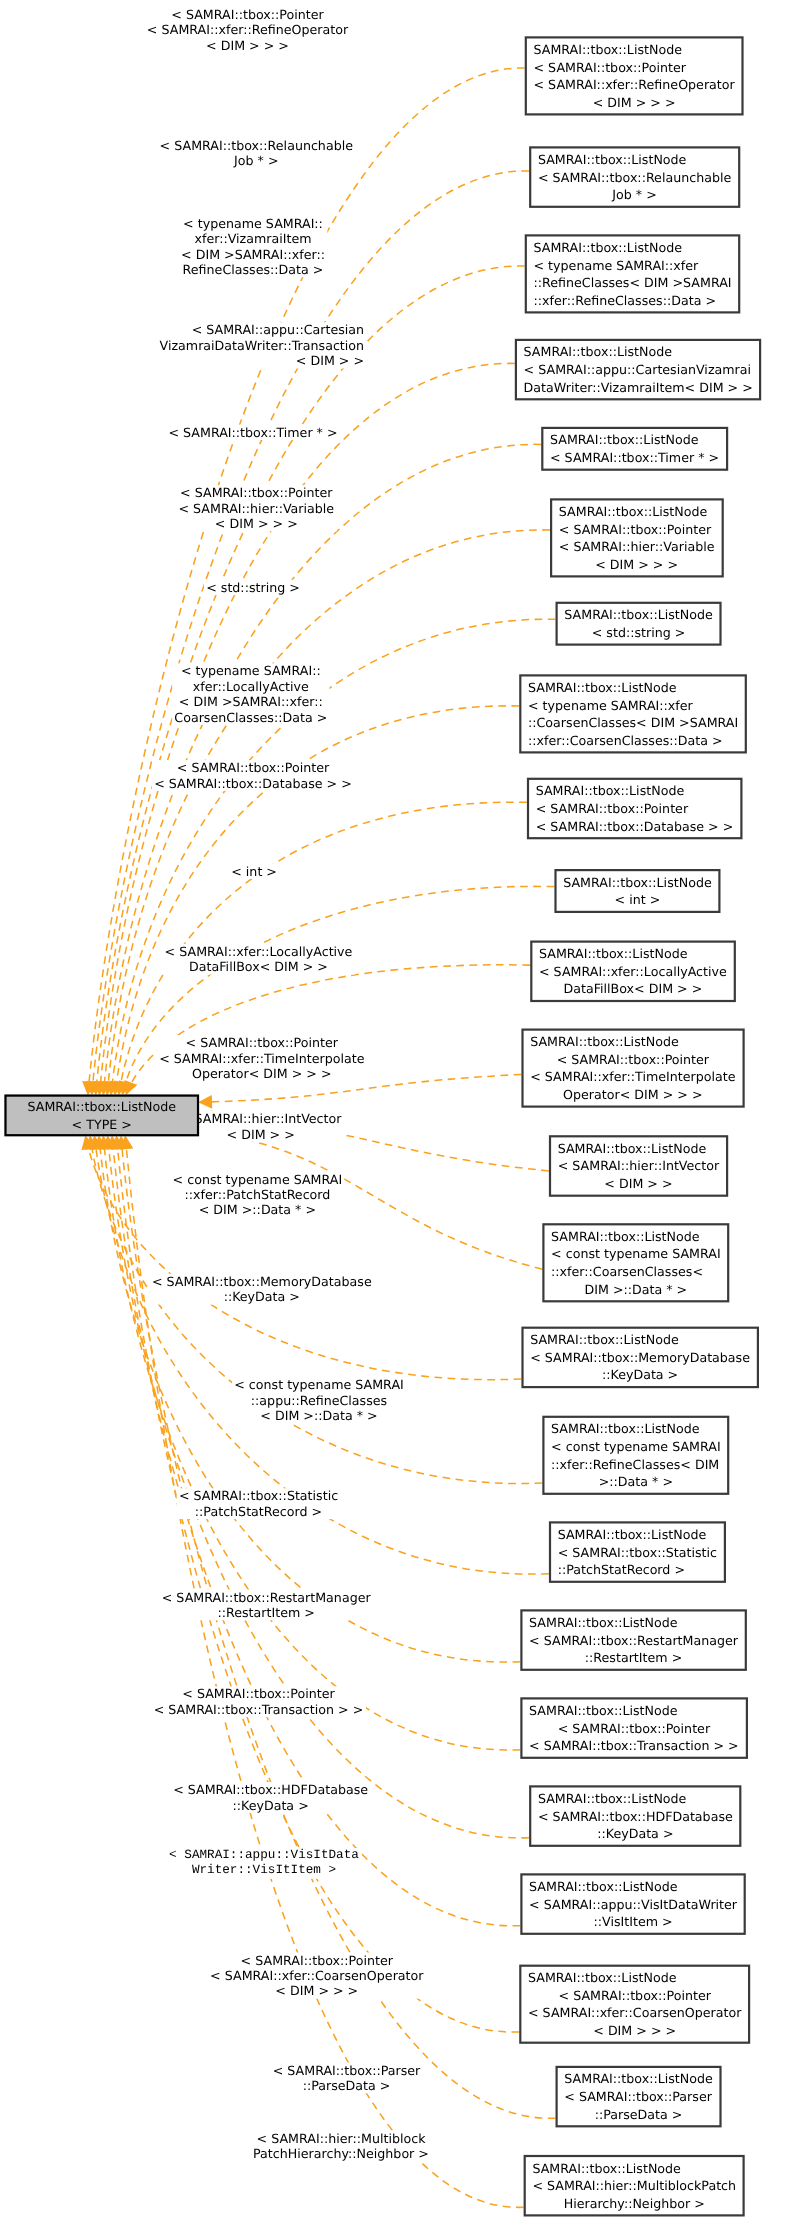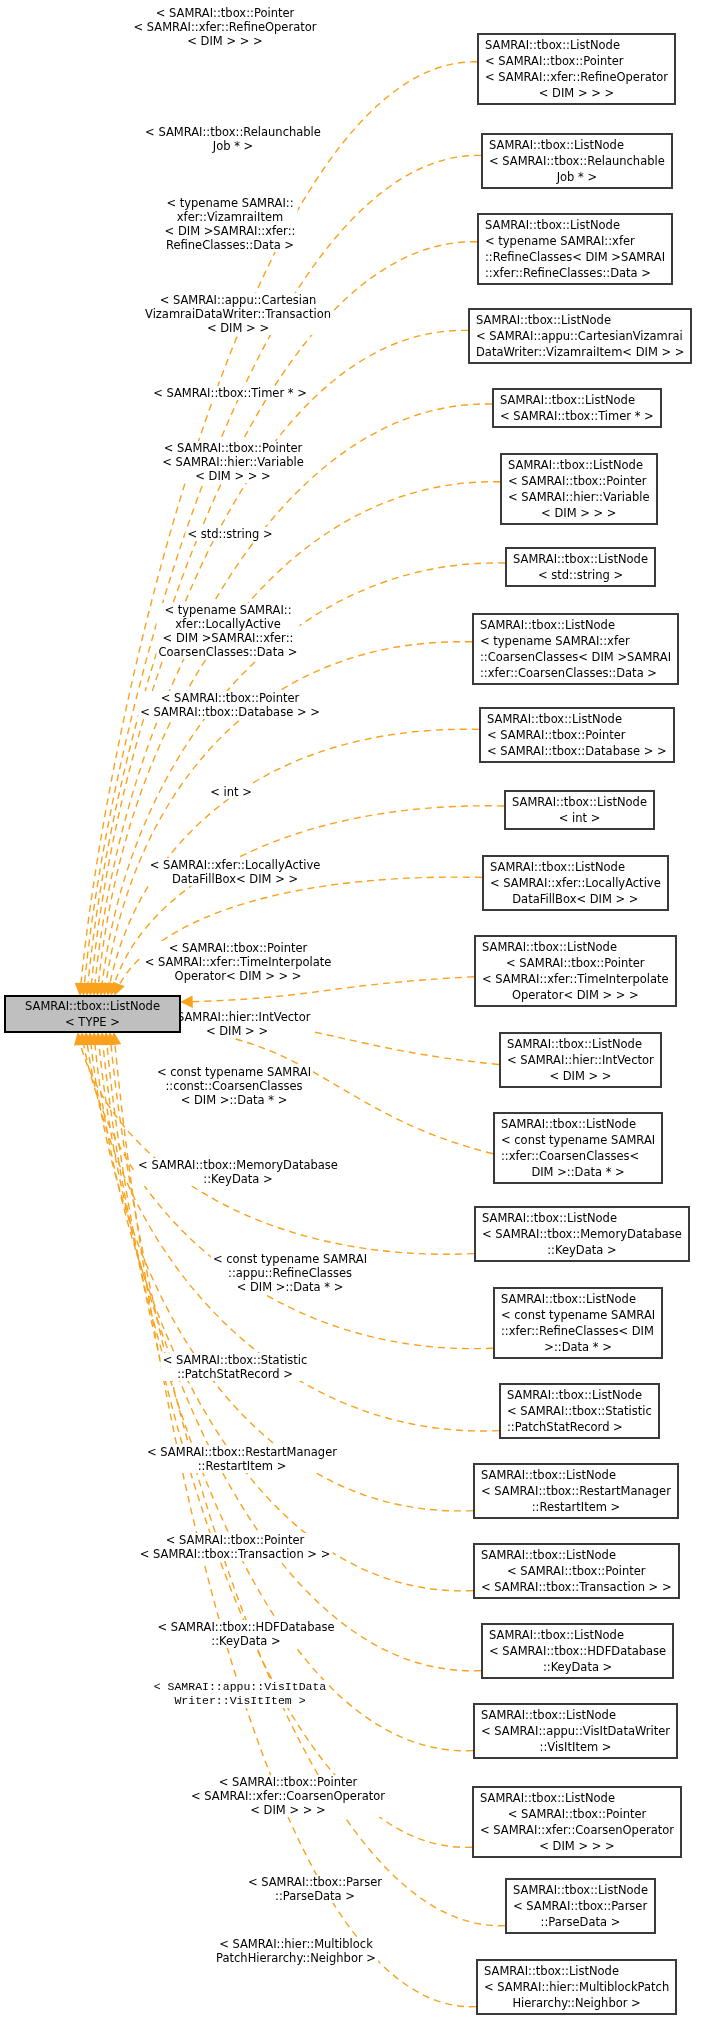--- a/index.html
+++ b/index.html
@@ -99,21 +99,21 @@
       <div>&lt; typename SAMRAI::</div>
       <div>xfer::VizamraiItem</div>
       <div>&lt; DIM &gt;SAMRAI::xfer::</div>
       <div>RefineClasses::Data &gt;</div>
     </div>
     <div class="inst-box" style="left: 468px; top: 308px;">
       <div>SAMRAI::tbox::ListNode</div>
       <div>&lt; SAMRAI::appu::CartesianVizamrai</div>
       <div>DataWriter::VizamraiItem&lt; DIM &gt; &gt;</div>
     </div>
-    <div class="edge-label" style="left: 238px; top: 293px;">
+    <div class="edge-label" style="left: 238px; top: 293px; text-align: right;">
       <div>&lt; SAMRAI::appu::Cartesian</div>
       <div>VizamraiDataWriter::Transaction</div>
       <div>&lt; DIM &gt; &gt;</div>
     </div>
     <div class="inst-box" style="left: 492px; top: 388px;">
       <div>SAMRAI::tbox::ListNode</div>
       <div>&lt; SAMRAI::tbox::Timer * &gt;</div>
     </div>
     <div class="edge-label" style="left: 230px; top: 386px;">
       <div>&lt; SAMRAI::tbox::Timer * &gt;</div>
@@ -194,21 +194,21 @@
       <div>&lt; DIM &gt; &gt;</div>
     </div>
     <div class="inst-box" style="left: 493px; top: 1112px;">
       <div>SAMRAI::tbox::ListNode</div>
       <div>&lt; const typename SAMRAI</div>
       <div>::xfer::CoarsenClasses&lt;</div>
       <div class="c">DIM &gt;::Data * &gt;</div>
     </div>
     <div class="edge-label" style="left: 234px; top: 1065px;">
       <div>&lt; const typename SAMRAI</div>
-      <div>::const::CoarsenClasses</div>
+      <div>::xfer::PatchStatRecord</div>
       <div>&lt; DIM &gt;::Data * &gt;</div>
     </div>
     <div class="inst-box" style="left: 474px; top: 1206px;">
       <div>SAMRAI::tbox::ListNode</div>
       <div>&lt; SAMRAI::tbox::MemoryDatabase</div>
       <div class="c">::KeyData &gt;</div>
     </div>
     <div class="edge-label" style="left: 238px; top: 1158px;">
       <div>&lt; SAMRAI::tbox::MemoryDatabase</div>
       <div>::KeyData &gt;</div>
@@ -287,17 +287,17 @@
     </div>
     <div class="edge-label" style="left: 315px; top: 1875px;">
       <div>&lt; SAMRAI::tbox::Parser</div>
       <div>::ParseData &gt;</div>
     </div>
     <div class="inst-box" style="left: 476px; top: 1959px;">
       <div>SAMRAI::tbox::ListNode</div>
       <div>&lt; SAMRAI::hier::MultiblockPatch</div>
       <div class="c">Hierarchy::Neighbor &gt;</div>
     </div>
-    <div class="edge-label" style="left: 296px; top: 1937px;">
+    <div class="edge-label" style="left: 310px; top: 1937px;">
       <div>&lt; SAMRAI::hier::Multiblock</div>
       <div>PatchHierarchy::Neighbor &gt;</div>
     </div>
   </div>
 
 </body></html>

